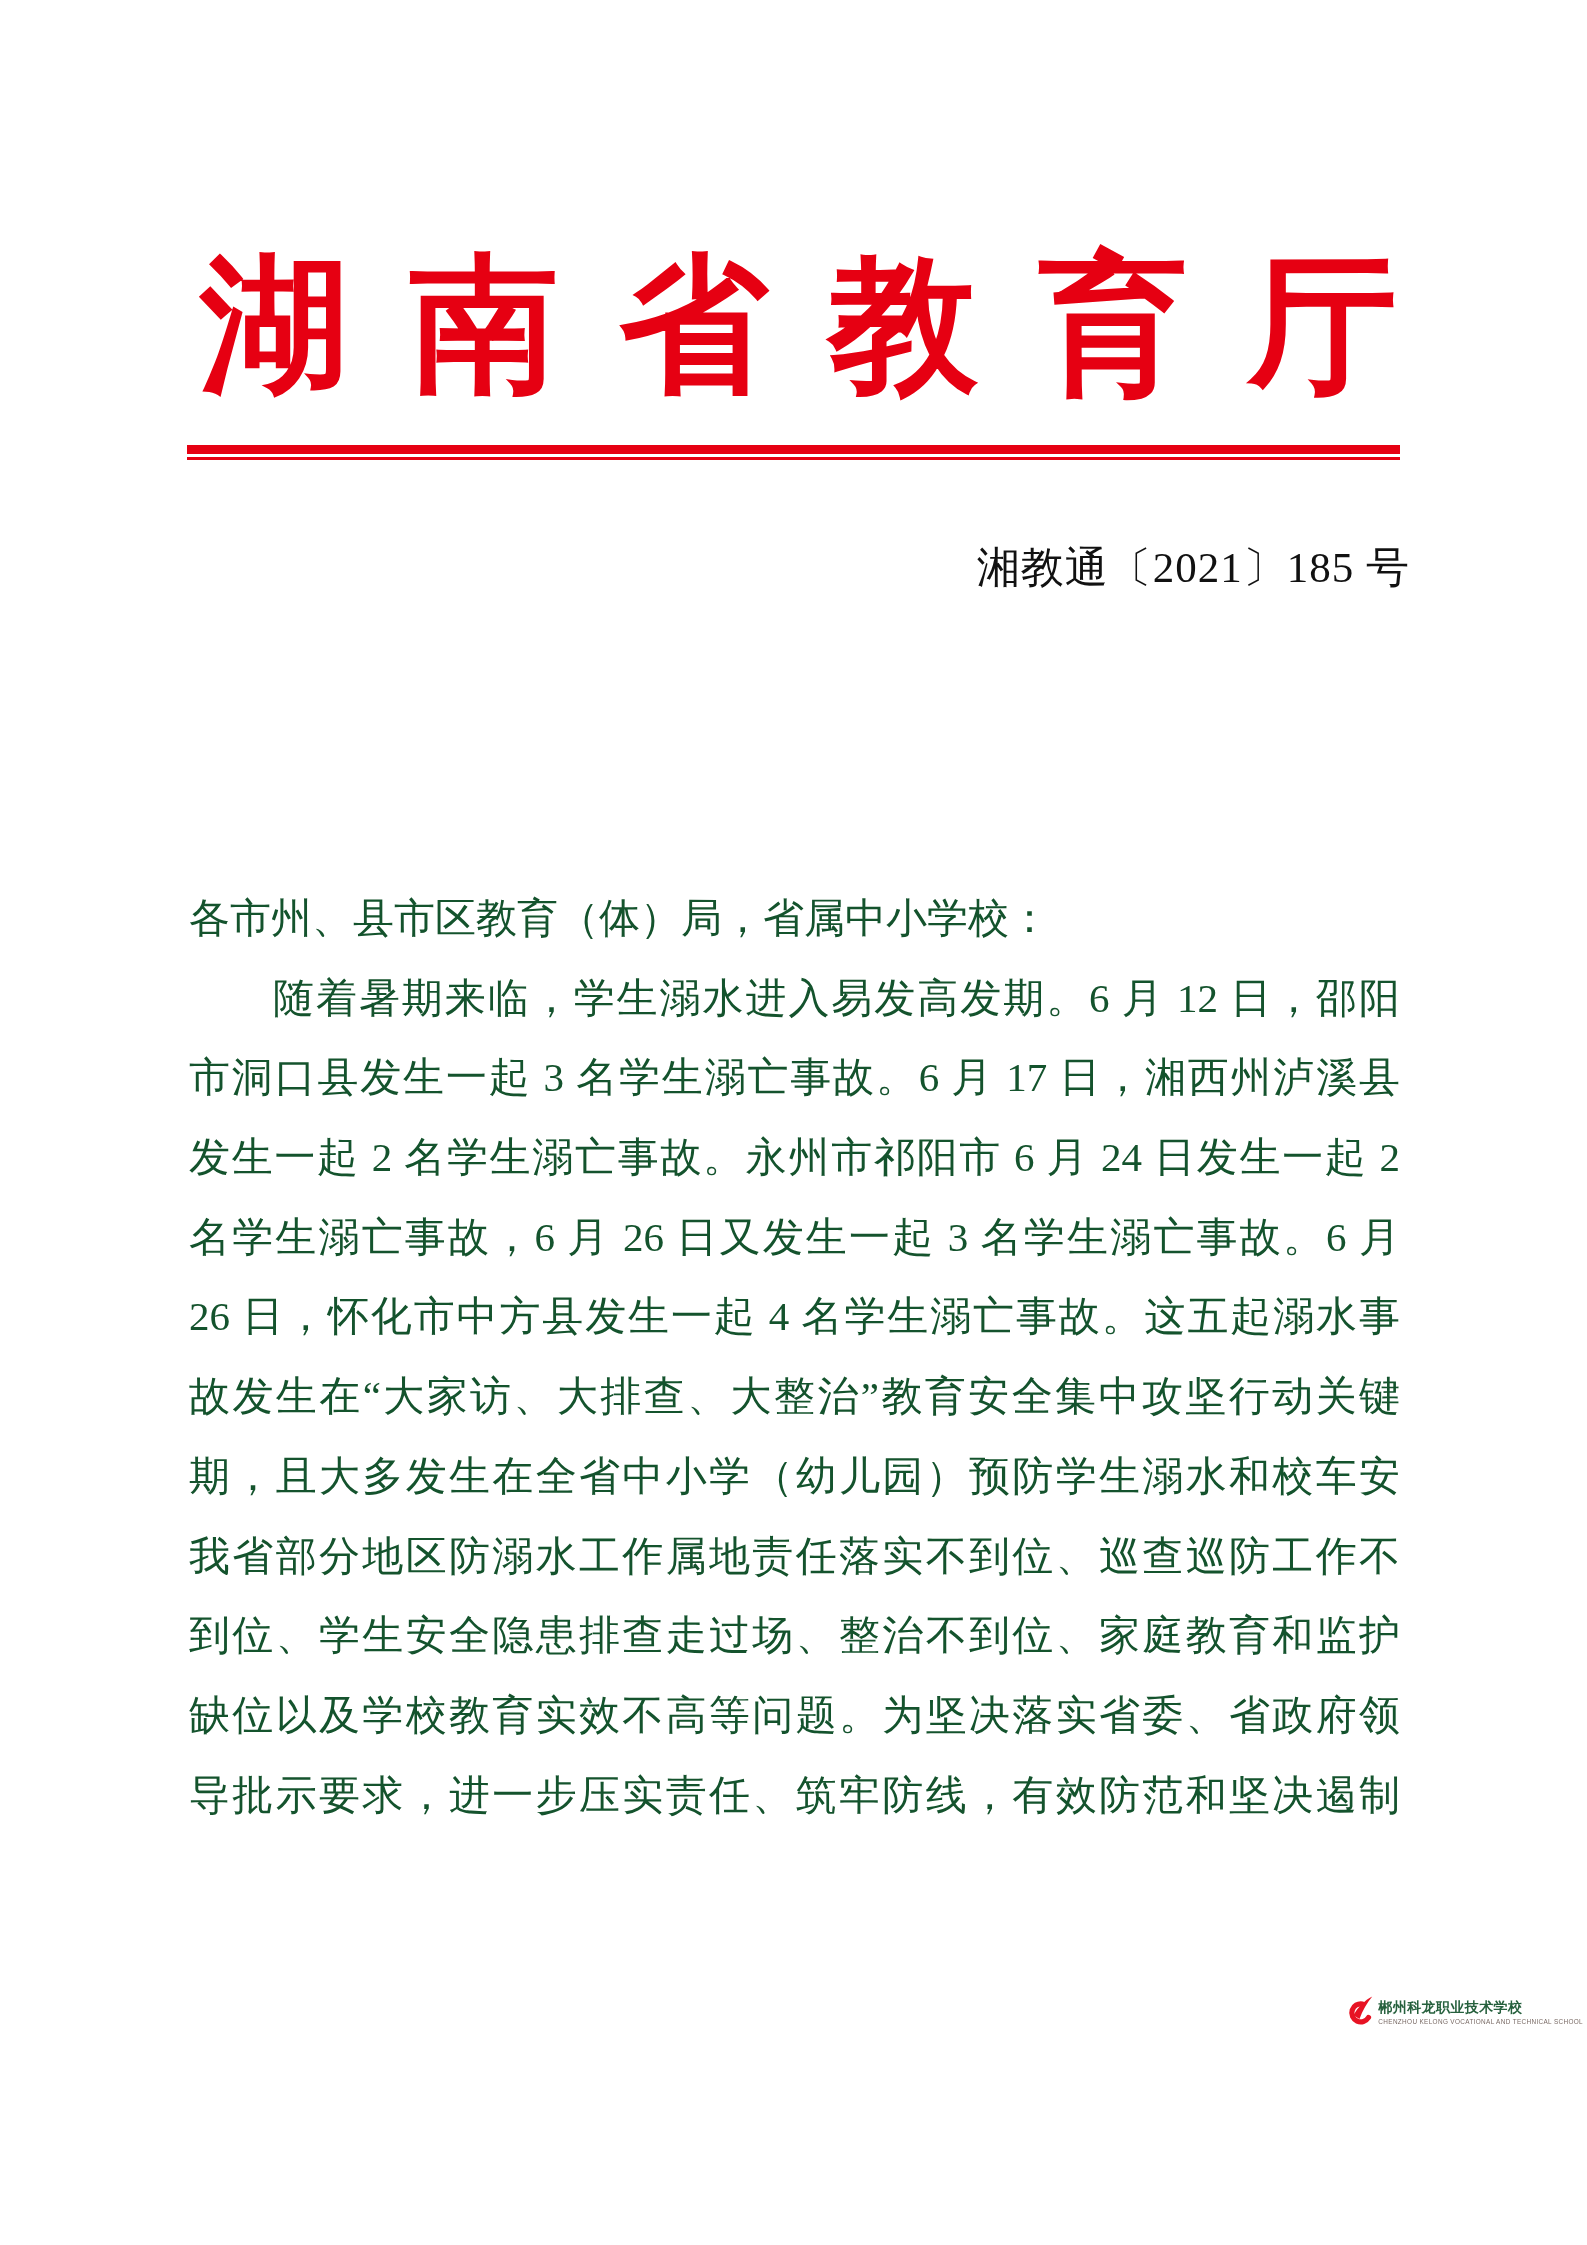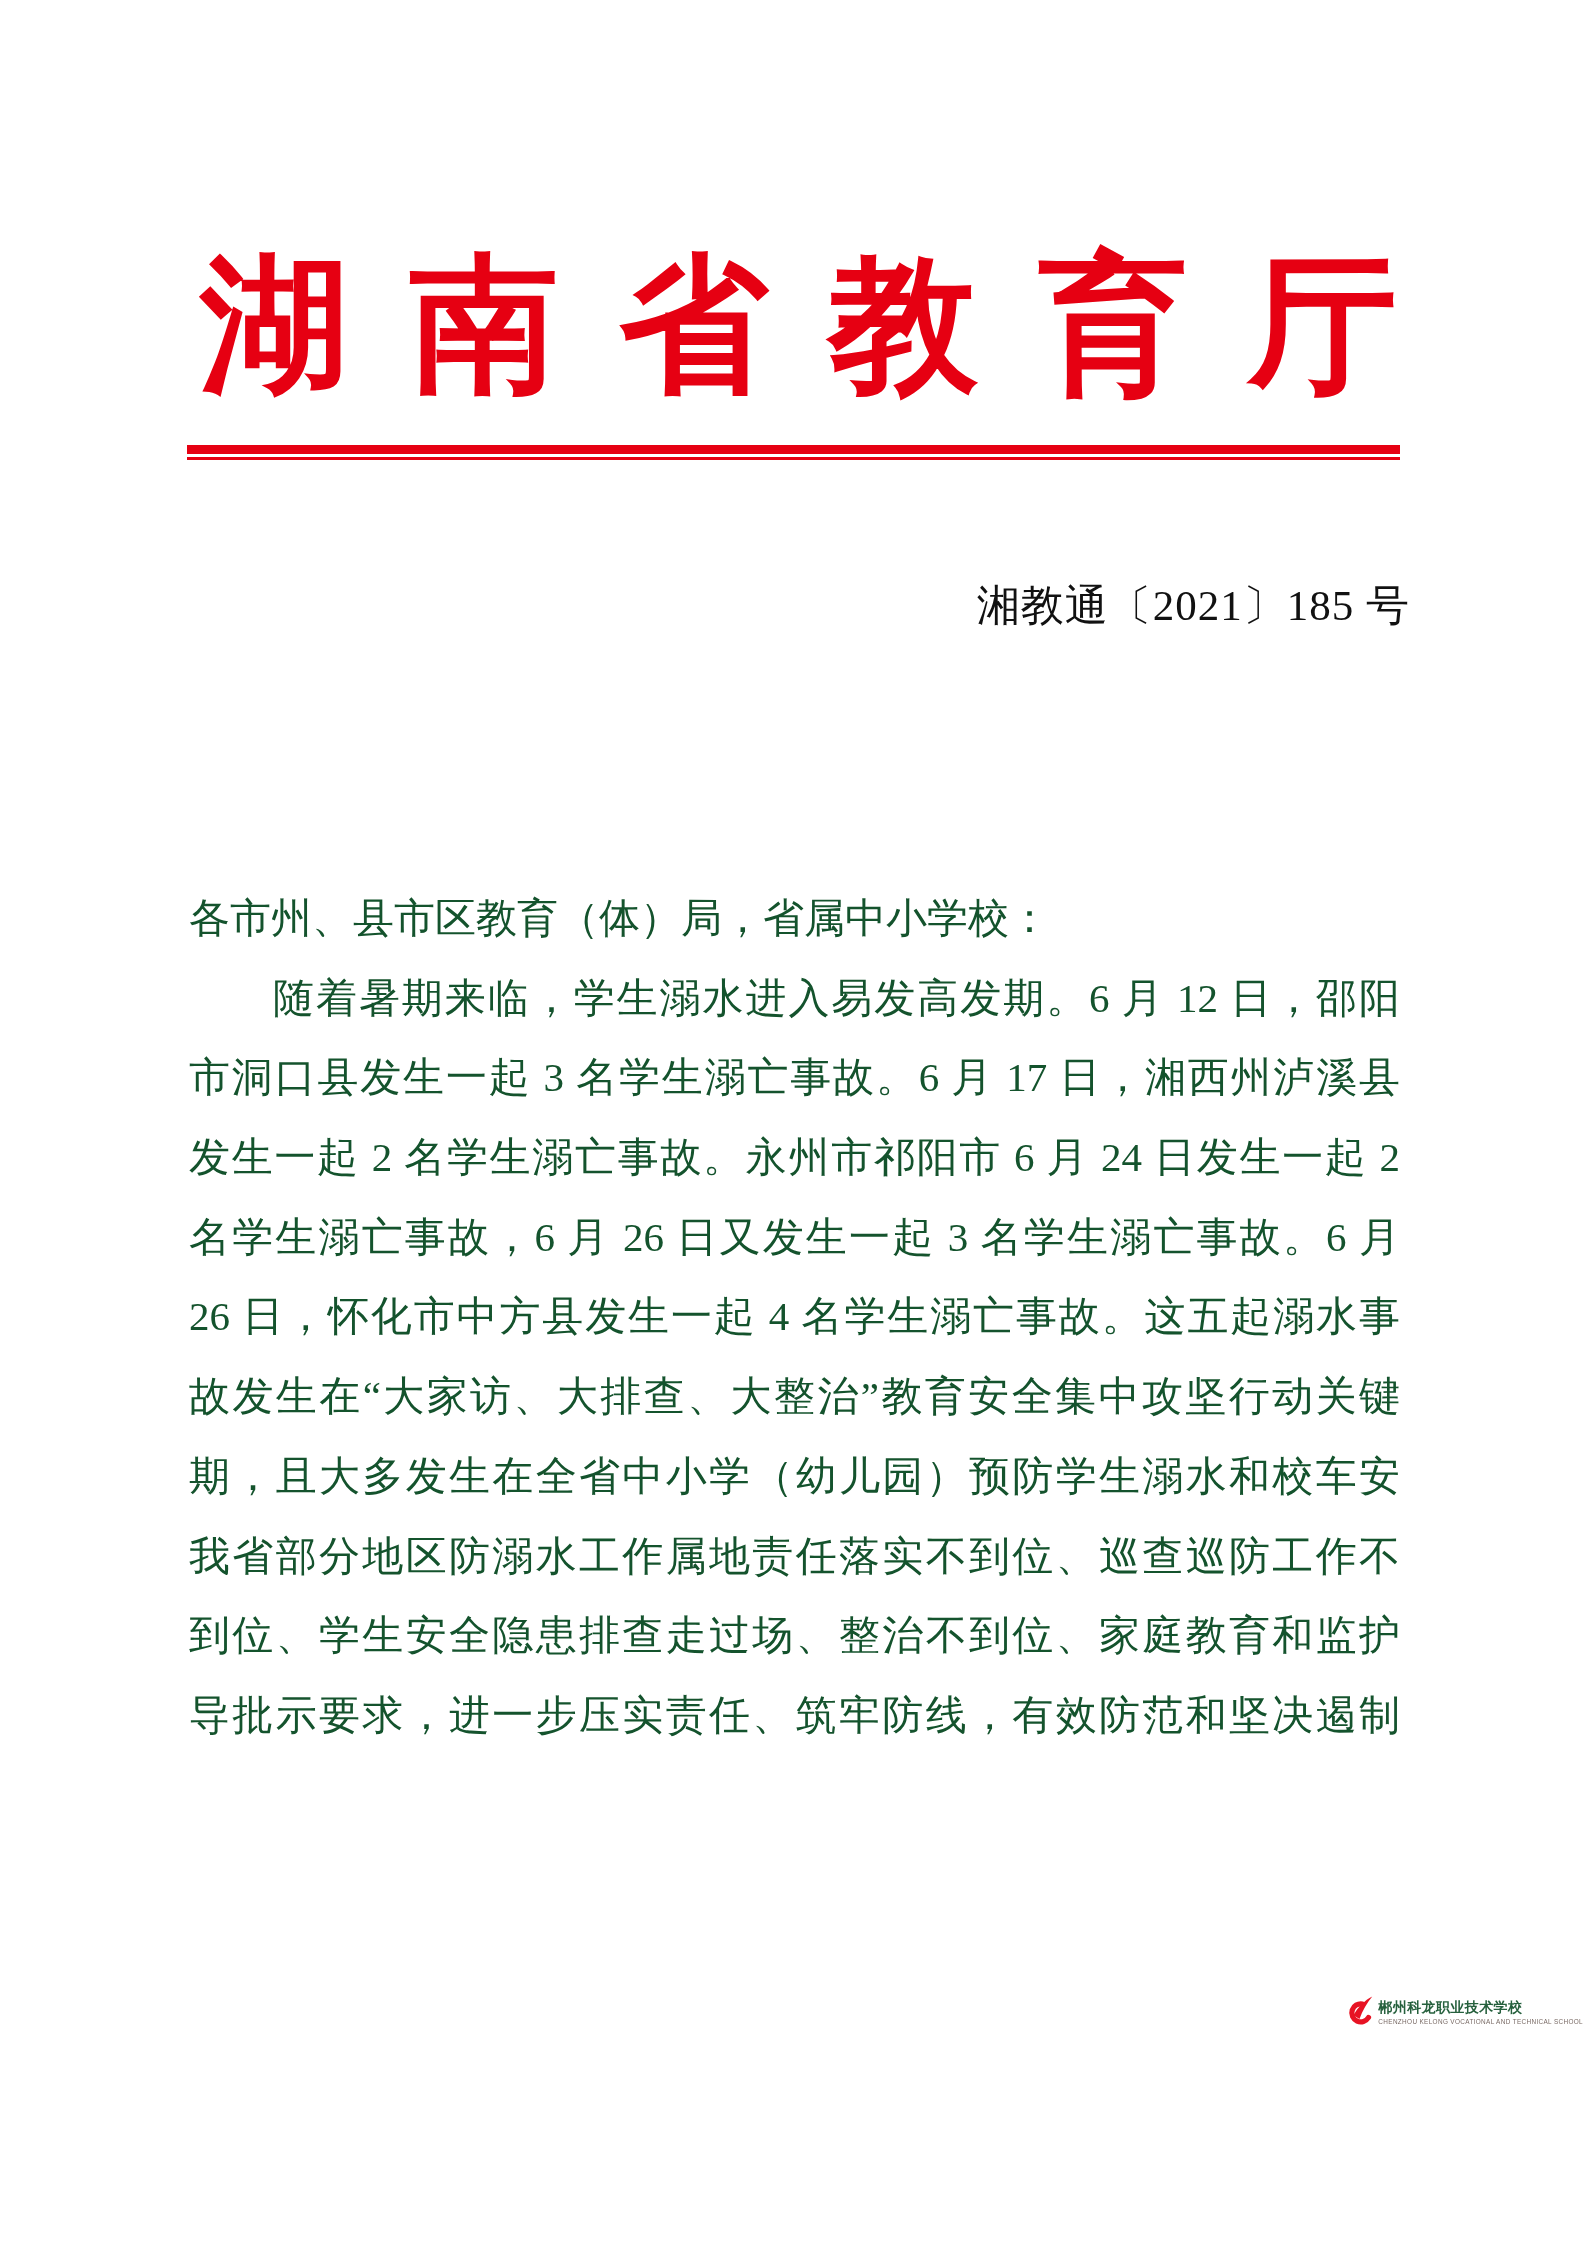--- a/index.html
+++ b/index.html
@@ -23,21 +23,21 @@
   }
   .rule { position:absolute; left:187px; width:1213px; }
   .rule .bar-thick { height:9px; background:#e60012; }
   .rule .bar-gap   { height:3px; background:#ffffff; }
   .rule .bar-thin  { height:3px; background:#e60012; }
   .rule-top { top:445px; }
   .rule-bottom { top:2042px; }
   .rule-bottom .bar-thin { height:4px; }
   
   .doc-number {
-    position:absolute; top:580px; right:177px;
+    position:absolute; top:542px; right:177px;
     font-size:43px; line-height:1.2;
     color:#111;
     letter-spacing:1px;
     text-align:right;
   }
   
   .notice-title {
     position:absolute; top:704px; left:0; right:0;
     text-align:center;
     font-size:60px; line-height:1.15;
@@ -99,20 +99,21 @@
     <div class="body-line">各市州、县市区教育（体）局，省属中小学校：</div>
     <div class="body-line fill indent">随着暑期来临，学生溺水进入易发高发期。6 月 12 日，邵阳</div>
     <div class="body-line fill">市洞口县发生一起 3 名学生溺亡事故。6 月 17 日，湘西州泸溪县</div>
     <div class="body-line fill">发生一起 2 名学生溺亡事故。永州市祁阳市 6 月 24 日发生一起 2</div>
     <div class="body-line fill">名学生溺亡事故，6 月 26 日又发生一起 3 名学生溺亡事故。6 月</div>
     <div class="body-line fill">26 日，怀化市中方县发生一起 4 名学生溺亡事故。这五起溺水事</div>
     <div class="body-line fill">故发生在“大家访、大排查、大整治”教育安全集中攻坚行动关键</div>
     <div class="body-line fill">期，且大多发生在全省中小学（幼儿园）预防学生溺水和校车安</div>
     <div class="body-line fill">我省部分地区防溺水工作属地责任落实不到位、巡查巡防工作不</div>
     <div class="body-line fill">到位、学生安全隐患排查走过场、整治不到位、家庭教育和监护</div>
+    <div class="body-line fill">缺位以及学校教育实效不高等问题。为坚决落实省委、省政府领</div>
     <div class="body-line fill">导批示要求，进一步压实责任、筑牢防线，有效防范和坚决遏制</div>
   </div>
 
   <div class="rule rule-bottom">
     <div class="bar-thin"></div>
     <div class="bar-gap"></div>
     <div class="bar-thick"></div>
   </div>
 
   <div class="school-logo">

